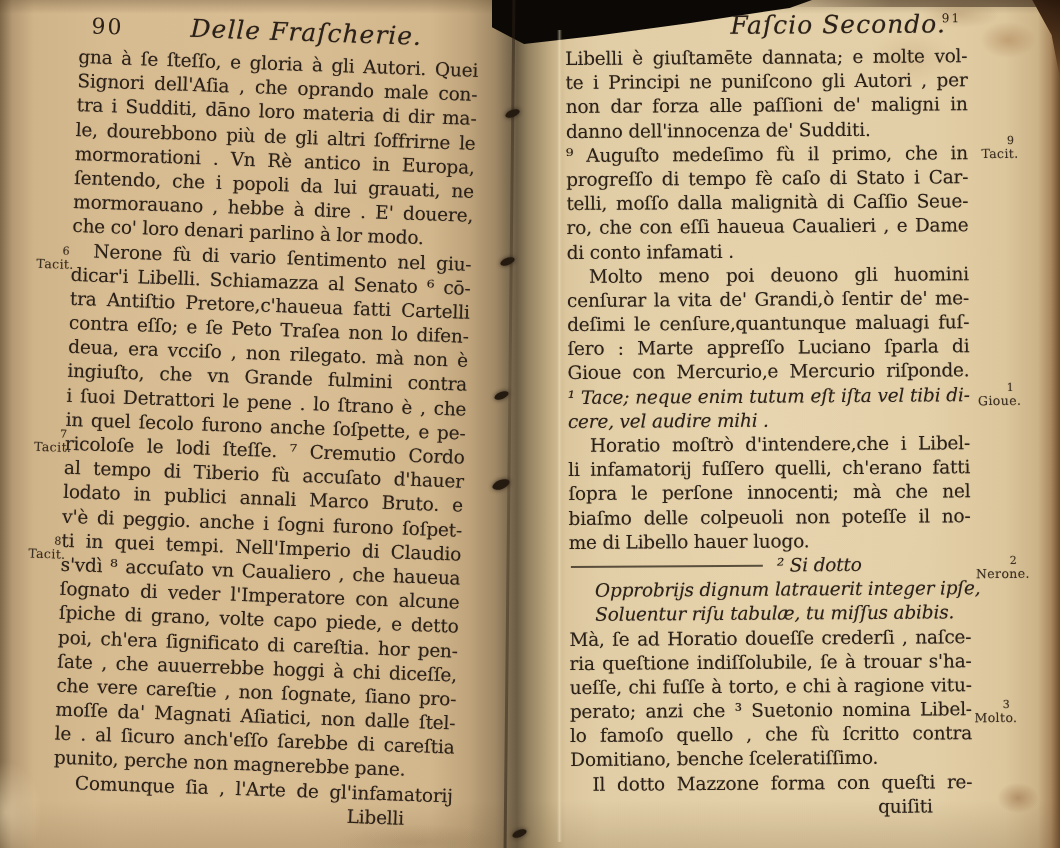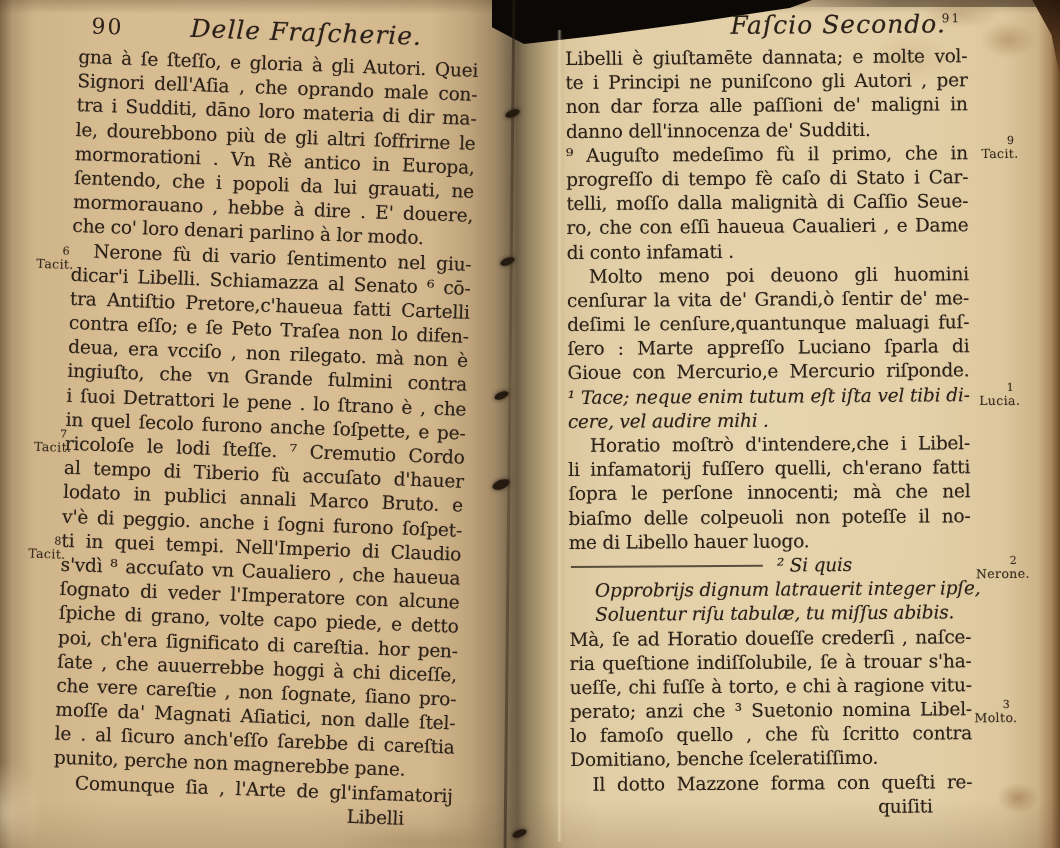--- a/index.html
+++ b/index.html
@@ -181,40 +181,40 @@
         <div class="ln ">Gioue con Mercurio,e Mercurio riſponde.</div>
         <div class="ln ital">¹ Tace; neque enim tutum eſt iſta vel tibi di-</div>
         <div class="ln ital end">cere, vel audire mihi .</div>
         <div class="ln ind">Horatio moſtrò d'intendere,che i Libel-</div>
         <div class="ln ">li infamatorij fuſſero quelli,  ch'erano fatti</div>
         <div class="ln ">ſopra le perſone innocenti;  mà  che nel</div>
         <div class="ln ">biaſmo delle colpeuoli non  poteſſe il no-</div>
         <div class="ln end">me di Libello hauer luogo.</div>
         <div class="ln rule">
           <span class="rule-bar"></span>
-          <span>² Si quis</span>
+          <span>² Si dotto</span>
         </div>
         <div class="ln ital ind2">Opprobrijs dignum latrauerit integer ipſe,</div>
         <div class="ln ital ind2 end">Soluentur riſu tabulæ, tu miſſus abibis.</div>
         <div class="ln ">Mà, ſe ad Horatio doueſſe crederſi , naſce-</div>
         <div class="ln ">ria queſtione indiſſolubile, ſe à trouar s'ha-</div>
         <div class="ln ">ueſſe, chi fuſſe à torto, e chi à ragione vitu-</div>
         <div class="ln ">perato; anzi che ³  Suetonio  nomina Libel-</div>
         <div class="ln ">lo famoſo quello ,  che fù  ſcritto contra</div>
         <div class="ln end">Domitiano,  benche ſceleratiſſimo.</div>
         <div class="ln ind">Il dotto Mazzone forma con  queſti re-</div>
         <div class="ln catch end">quiſiti</div>
       </div>
   <div class="mnote" style="left: 406px; top: 125px;">
         <div class="mnum">9</div>
         <div class="mref">Tacit.</div>
       </div>
       <div class="mnote" style="left: 404px; top: 372px;">
         <div class="mnum">1</div>
-        <div class="mref">Lucia.</div>
+        <div class="mref">Gioue.</div>
       </div>
       <div class="mnote" style="left: 406px; top: 545px;">
         <div class="mnum">2</div>
         <div class="mref">Nerone.</div>
       </div>
       <div class="mnote" style="left: 398px; top: 689px;">
         <div class="mnum">3</div>
         <div class="mref">Molto.</div>
       </div>
     </div>

